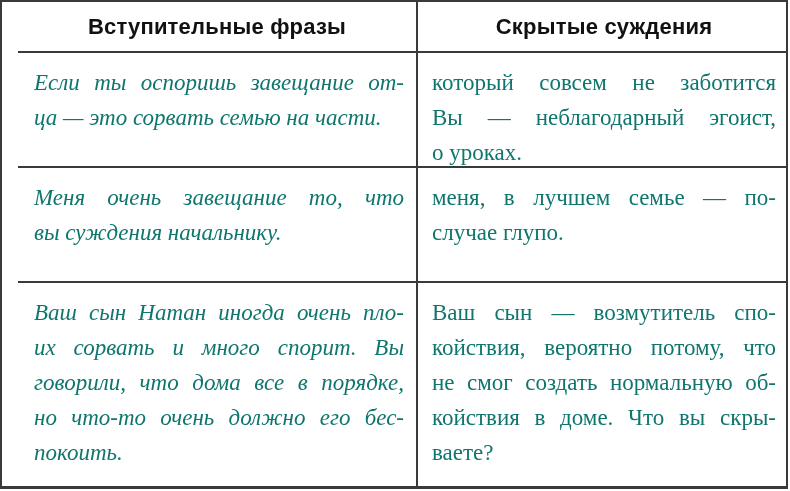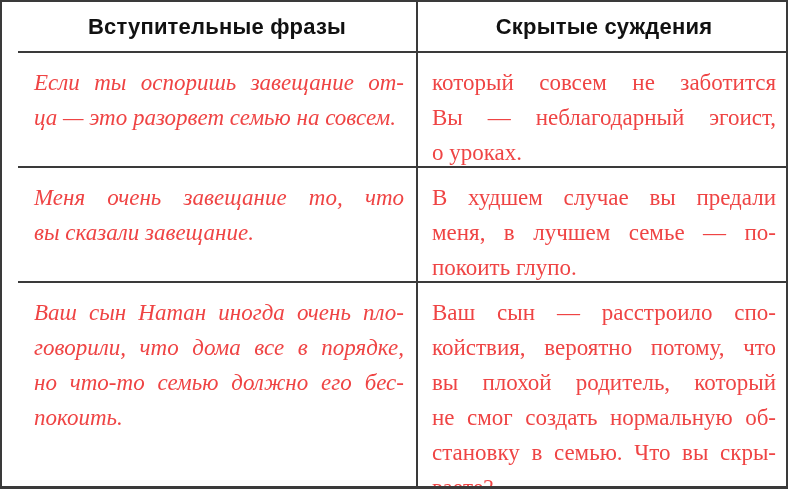--- a/index.html
+++ b/index.html
@@ -15,21 +15,21 @@
       display: grid;
       grid-template-columns: 400px 1fr;
       grid-template-rows: 51px 115px 115px 1fr;
       padding-left: 16px;
     }
     .cell {
       box-sizing: border-box;
       border-right: 2px solid #3a3a3a;
       border-bottom: 2px solid #3a3a3a;
       padding: 10px 12px 0 16px;
-      color: #ef4444;
+      color: #0f766e;
       overflow: hidden;
     }
     .cell.right { border-right: none; padding-left: 14px; padding-right: 10px; }
     .cell.last { border-bottom: none; }
     .head {
       display: flex; align-items: center; justify-content: center;
       padding: 0;
       font-family: "Liberation Sans", "DejaVu Sans", sans-serif;
       font-weight: bold;
       font-size: 22px;
@@ -58,56 +58,55 @@
   <div class="cell head">
     <span>Вступительные фразы</span>
   </div>
   <div class="cell head right">
     <span>Скрытые суждения</span>
   </div>
 
   <div class="cell body-cell">
     <p class="txt italic">
       <span class="ln">Если ты оспоришь завещание от-</span>
-      <span class="ln end">ца — это разорвет семью на совсем.</span>
+      <span class="ln end">ца — это сорвать семью на части.</span>
     </p>
   </div>
   <div class="cell body-cell right">
     <p class="txt">
       <span class="ln">который совсем не заботится</span>
       <span class="ln">Вы — неблагодарный эгоист,</span>
       <span class="ln end">о уроках.</span>
     </p>
   </div>
 
   <div class="cell body-cell">
     <p class="txt italic">
       <span class="ln">Меня очень завещание то, что</span>
-      <span class="ln end">вы сказали завещание.</span>
+      <span class="ln end">вы суждения начальнику.</span>
     </p>
   </div>
   <div class="cell body-cell right">
     <p class="txt">
-      <span class="ln">В худшем случае вы предали</span>
       <span class="ln">меня, в лучшем семье — по-</span>
-      <span class="ln end">покоить глупо.</span>
+      <span class="ln end">случае глупо.</span>
     </p>
   </div>
 
   <div class="cell body-cell last">
     <p class="txt italic">
       <span class="ln">Ваш сын Натан иногда очень пло-</span>
+      <span class="ln">их сорвать и много спорит. Вы</span>
       <span class="ln">говорили, что дома все в порядке,</span>
-      <span class="ln">но что-то семью должно его бес-</span>
+      <span class="ln">но что-то очень должно его бес-</span>
       <span class="ln end">покоить.</span>
     </p>
   </div>
   <div class="cell body-cell right last">
     <p class="txt">
-      <span class="ln">Ваш сын — расстроило спо-</span>
+      <span class="ln">Ваш сын — возмутитель спо-</span>
       <span class="ln">койствия, вероятно потому, что</span>
-      <span class="ln">вы плохой родитель, который</span>
       <span class="ln">не смог создать нормальную об-</span>
-      <span class="ln">становку в семью. Что вы скры-</span>
+      <span class="ln">койствия в доме. Что вы скры-</span>
       <span class="ln end">ваете?</span>
     </p>
   </div>
 </div>
 
 </body></html>

